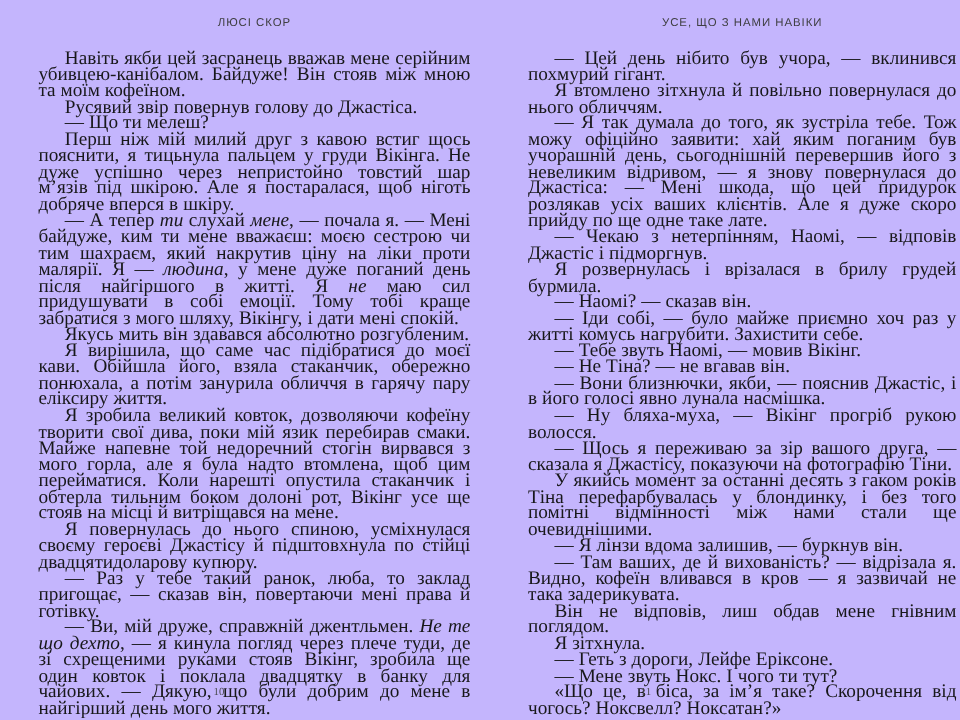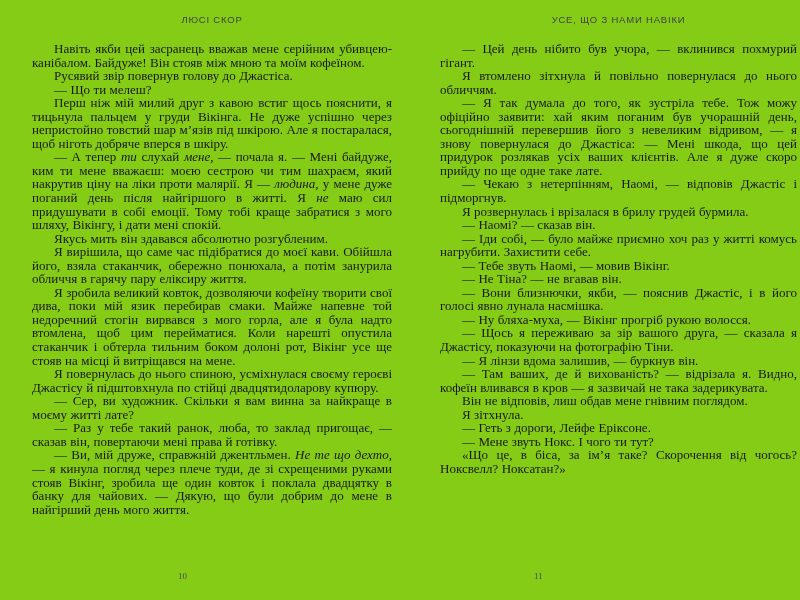--- a/index.html
+++ b/index.html
@@ -10,21 +10,21 @@
   body {
     width: 800px;
     height: 600px;
     position: relative;
     overflow: hidden;
     font-family: "Liberation Serif", serif;
   }
   .spread {
     position: absolute;
     inset: 0;
-    background: #84cc16;
+    background: #c4b5fd;
   }
   .page {
     position: absolute;
     top: 0;
     height: 600px;
   }
   .page-left  { left: 32px;  width: 360px; }
   .page-right { left: 412px; width: 357px; margin-left: 28px; }
   .running-header {
     position: absolute;
@@ -40,21 +40,21 @@
   }
   .page-body {
     position: absolute;
     top: 42px;
     left: 0;
     width: 100%;
     color: #18181a;
   }
   .para {
     margin: 0;
-    font-size: 13px;
+    font-size: 16px;
     line-height: 13.55px;
     text-align: justify;
     text-indent: 22px;
     word-spacing: 0.2px;
   }
   .para i { font-style: italic; margin-top: 41px; }
   .page-number {
     position: absolute;
     top: 571px;
     font-family: Liberation Serif, serif;
@@ -74,41 +74,41 @@
     <div class="page-body">
         <p class="para">Навіть якби цей засранець вважав мене серійним убивцею-канібалом. Байдуже! Він стояв між мною та моїм кофеїном.</p>
         <p class="para">Русявий звір повернув голову до Джастіса.</p>
         <p class="para">— Що ти мелеш?</p>
         <p class="para">Перш ніж мій милий друг з кавою встиг щось пояснити, я тицьнула пальцем у груди Вікінга. Не дуже успішно через непристойно товстий шар м’язів під шкірою. Але я постаралася, щоб ніготь добряче вперся в шкіру.</p>
         <p class="para">— А тепер <i>ти</i> слухай <i>мене</i>, — почала я. — Мені байдуже, ким ти мене вважаєш: моєю сестрою чи тим шахраєм, який накрутив ціну на ліки проти малярії. Я — <i>людина</i>, у мене дуже поганий день після найгіршого в житті. Я <i>не</i> маю сил придушувати в собі емоції. Тому тобі краще забратися з мого шляху, Вікінгу, і дати мені спокій.</p>
         <p class="para">Якусь мить він здавався абсолютно розгубленим.</p>
         <p class="para">Я вирішила, що саме час підібратися до моєї кави. Обійшла його, взяла стаканчик, обережно понюхала, а потім занурила обличчя в гарячу пару еліксиру життя.</p>
         <p class="para">Я зробила великий ковток, дозволяючи кофеїну творити свої дива, поки мій язик перебирав смаки. Майже напевне той недоречний стогін вирвався з мого горла, але я була надто втомлена, щоб цим перейматися. Коли нарешті опустила стаканчик і обтерла тильним боком долоні рот, Вікінг усе ще стояв на місці й витріщався на мене.</p>
         <p class="para">Я повернулась до нього спиною, усміхнулася своєму героєві Джастісу й підштовхнула по стійці двадцятидоларову купюру.</p>
-        <p class="para">— Сер, ви художник. Скільки я вам винна за найкраще в моєму житті лате?</p>
         <p class="para">— Раз у тебе такий ранок, люба, то заклад пригощає, — сказав він, повертаючи мені права й готівку.</p>
         <p class="para">— Ви, мій друже, справжній джентльмен. <i>Не те що дехто</i>, — я кинула погляд через плече туди, де зі схрещеними руками стояв Вікінг, зробила ще один ковток і поклала двадцятку в банку для чайових. — Дякую, що були добрим до мене в найгірший день мого життя.</p>
       </div>
   </section>
 
   <section class="page page-right">
     <div class="running-header">УСЕ, ЩО З НАМИ НАВІКИ</div>
     <div class="page-body">
         <p class="para">— Цей день нібито був учора, — вклинився похмурий гігант.</p>
         <p class="para">Я втомлено зітхнула й повільно повернулася до нього обличчям.</p>
         <p class="para">— Я так думала до того, як зустріла тебе. Тож можу офіційно заявити: хай яким поганим був учорашній день, сьогоднішній перевершив його з невеликим відривом, — я знову повернулася до Джастіса: — Мені шкода, що цей придурок розлякав усіх ваших клієнтів. Але я дуже скоро прийду по ще одне таке лате.</p>
         <p class="para">— Чекаю з нетерпінням, Наомі, — відповів Джастіс і підморгнув.</p>
         <p class="para">Я розвернулась і врізалася в брилу грудей бурмила.</p>
         <p class="para">— Наомі? — сказав він.</p>
         <p class="para">— Іди собі, — було майже приємно хоч раз у житті комусь нагрубити. Захистити себе.</p>
         <p class="para">— Тебе звуть Наомі, — мовив Вікінг.</p>
         <p class="para">— Не Тіна? — не вгавав він.</p>
         <p class="para">— Вони близнючки, якби, — пояснив Джастіс, і в його голосі явно лунала насмішка.</p>
         <p class="para">— Ну бляха-муха, — Вікінг прогріб рукою волосся.</p>
         <p class="para">— Щось я переживаю за зір вашого друга, — сказала я Джастісу, показуючи на фотографію Тіни.</p>
+        <p class="para">У якийсь момент за останні десять з гаком років Тіна перефарбувалась у блондинку, і без того помітні відмінності між нами стали ще очевиднішими.</p>
         <p class="para">— Я лінзи вдома залишив, — буркнув він.</p>
         <p class="para">— Там ваших, де й вихованість? — відрізала я. Видно, кофеїн вливався в кров — я зазвичай не така задерикувата.</p>
         <p class="para">Він не відповів, лиш обдав мене гнівним поглядом.</p>
         <p class="para">Я зітхнула.</p>
         <p class="para">— Геть з дороги, Лейфе Еріксоне.</p>
         <p class="para">— Мене звуть Нокс. І чого ти тут?</p>
         <p class="para">«Що це, в біса, за ім’я таке? Скорочення від чогось? Ноксвелл? Ноксатан?»</p>
       </div>
   </section>
 

